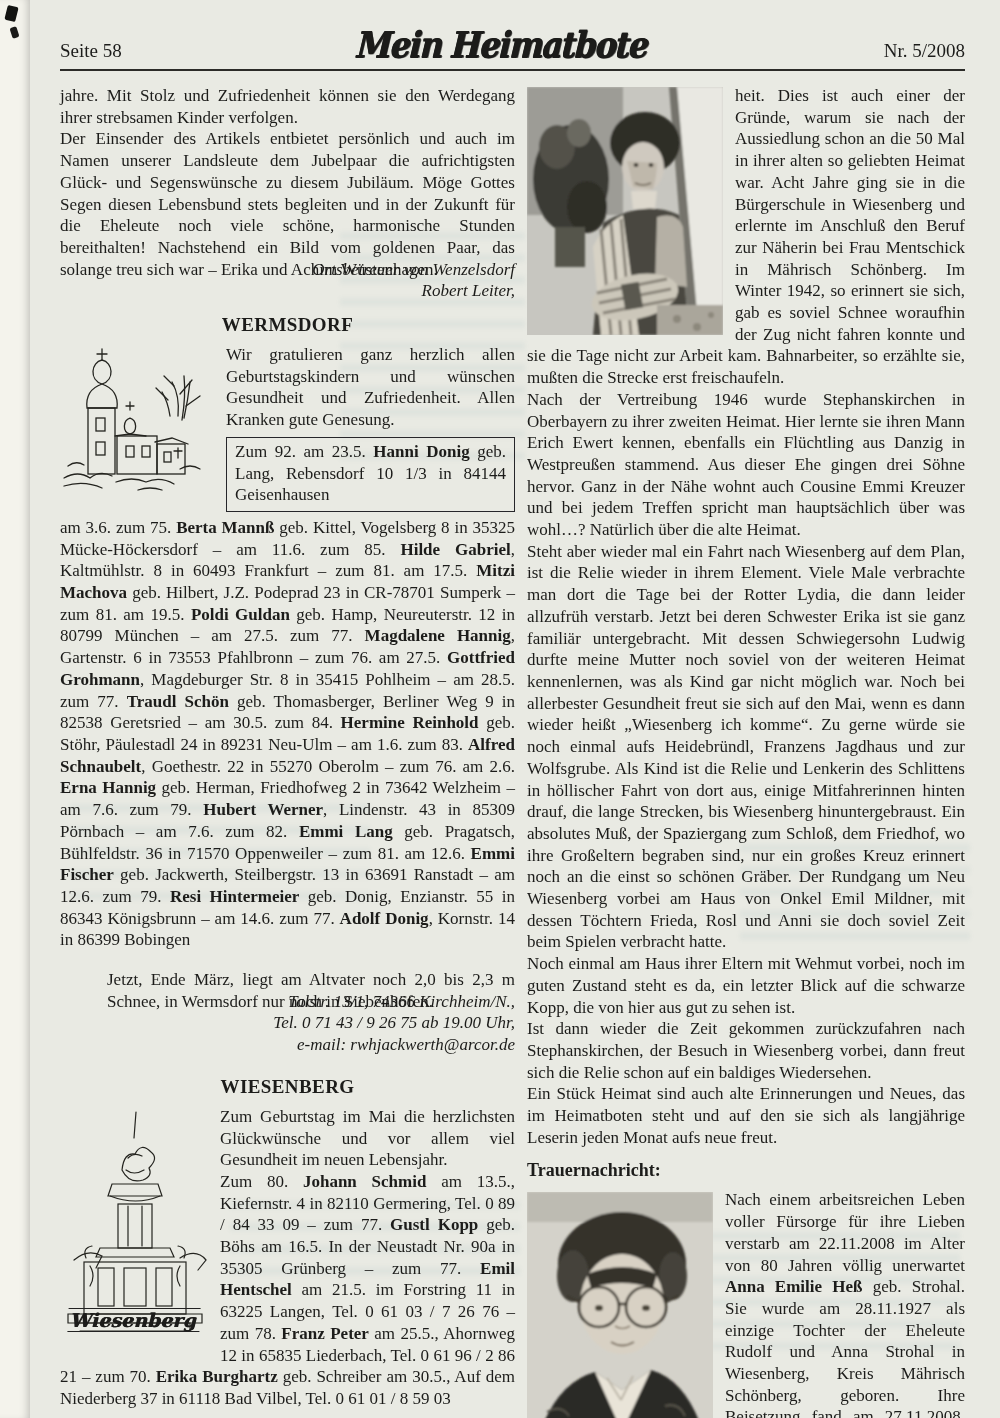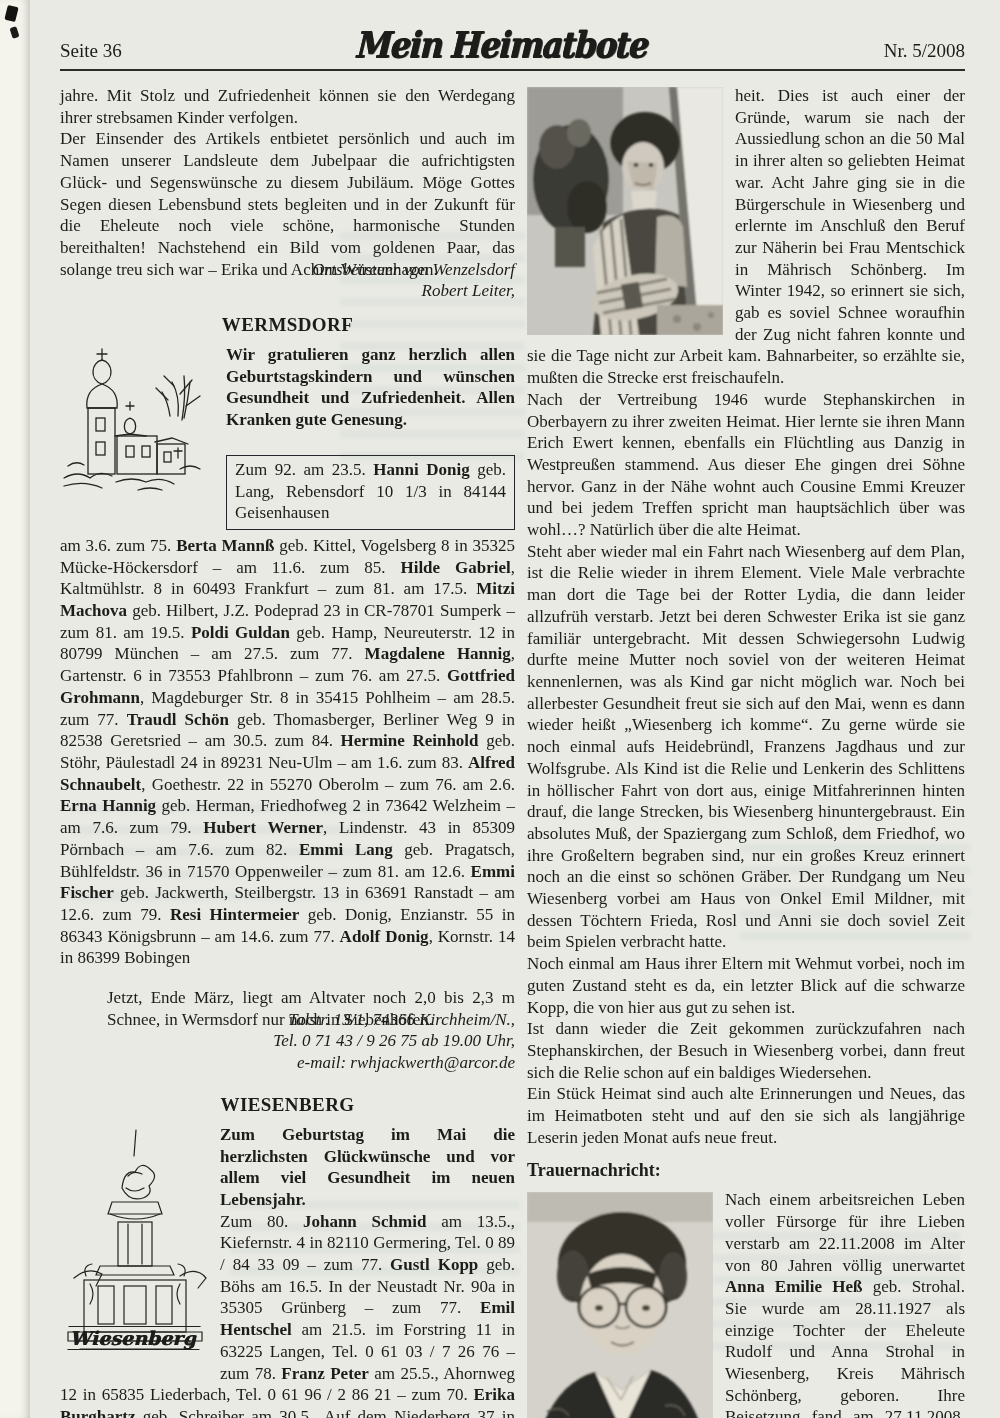--- a/index.html
+++ b/index.html
@@ -17,22 +17,22 @@
         letter-spacing:-1.5px;transform:scaleY(1.12) skewX(-4deg);
         text-shadow:0.9px 0 0 currentColor,0 0.6px 0 currentColor,1.4px 0.5px 0 rgba(20,20,20,.65);}
   .rule{border:none;border-top:2.6px solid #2b2b28;margin:5px 0 14px 0;}
   .cols{display:flex;gap:12px;}
   .col-l{width:455px;}
   .col-r{width:438px;}
   .body-txt{font-size:17px;line-height:21.7px;text-align:justify;white-space:pre-line;}
   .rich{font-size:17px;line-height:21.7px;text-align:justify;}
   .sig-overlap{margin-top:-21.7px;text-align:right;font-style:italic;font-size:17px;line-height:21.7px;position:relative;}
   .h-town{font-weight:bold;text-align:center;font-size:19px;letter-spacing:0.4px;margin:12px 0 8px 0;}
-  .lead{font-weight:bold;}
-  .entry-box{border:1.7px solid #26262a;padding:3px 8px 5px 8px;overflow:hidden;margin:24px 0 5px 0;
+  .lead{font-weight:normal;}
+  .entry-box{border:1.7px solid #26262a;padding:3px 8px 5px 8px;overflow:hidden;margin:6px 0 5px 0;
         font-size:17px;line-height:21.7px;text-align:justify;}
   .clearl{clear:left;}
   .church-wrap{float:left;width:158px;height:146px;margin:2px 8px 2px 0;}
   .monu-wrap{float:left;width:150px;height:240px;margin:2px 10px 2px 0;position:relative;}
   .monu-label{position:absolute;left:8px;top:200px;width:128px;text-align:center;
         font-family:"DejaVu Serif",serif;font-weight:bold;font-style:italic;font-size:19px;
         border-top:1.6px solid #222;border-bottom:1.6px solid #222;padding:0 2px;
         text-shadow:0.7px 0 0 currentColor;transform:skewX(-3deg);}
   .photo1-wrap{float:left;width:196px;height:248px;margin:2px 12px 3px 0;}
   .photo2-wrap{float:left;width:186px;height:262px;margin:3px 12px 3px 0;}
@@ -51,21 +51,21 @@
   <div class="mark2"></div>
 
   <div class="bleed" style="left:340px;top:230px;width:185px;height:230px;"></div>
   <div class="bleed" style="left:70px;top:800px;width:300px;height:100px;"></div>
   <div class="bleed" style="left:230px;top:1195px;width:290px;height:80px;"></div>
   <div class="bleed" style="left:740px;top:840px;width:230px;height:100px;"></div>
   <div class="bleed" style="left:540px;top:1230px;width:420px;height:120px;"></div>
 
   <div class="content">
     <div class="hdr">
-      <span class="hdr-side">Seite 36</span>
+      <span class="hdr-side">Seite 58</span>
       <span class="masthead">Mein Heimatbote</span>
       <span class="hdr-side">Nr. 5/2008</span>
     </div>
     <hr class="rule">
 
     <div class="cols">
 
       <div class="col-l">
         <div class="body-txt">jahre. Mit Stolz und Zufriedenheit können sie den Werdegang ihrer strebsamen Kinder verfolgen.
 Der Einsender des Artikels entbietet persönlich und auch im Namen unserer Landsleute dem Jubelpaar die aufrichtigsten Glück- und Segenswünsche zu diesem Jubiläum. Möge Gottes Segen diesen Lebensbund stets begleiten und in der Zukunft für die Eheleute noch viele schöne, harmonische Stunden bereithalten! Nachstehend ein Bild vom goldenen Paar, das solange treu sich war – Erika und Achim Wüstenhagen.</div>

